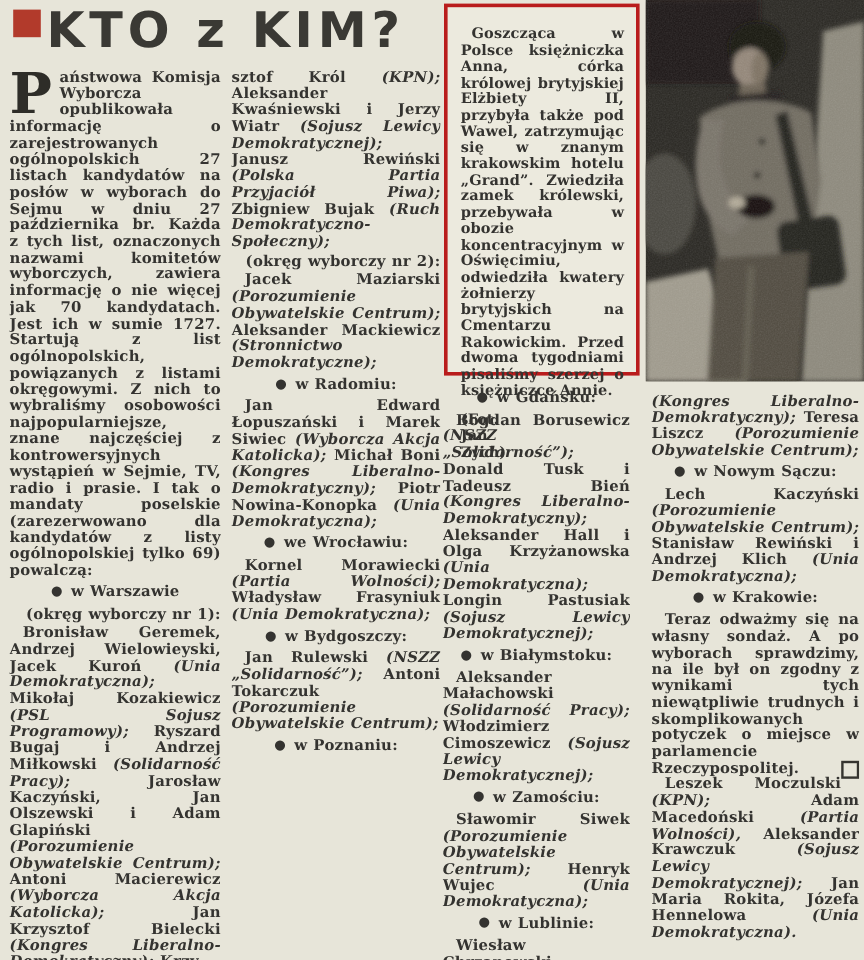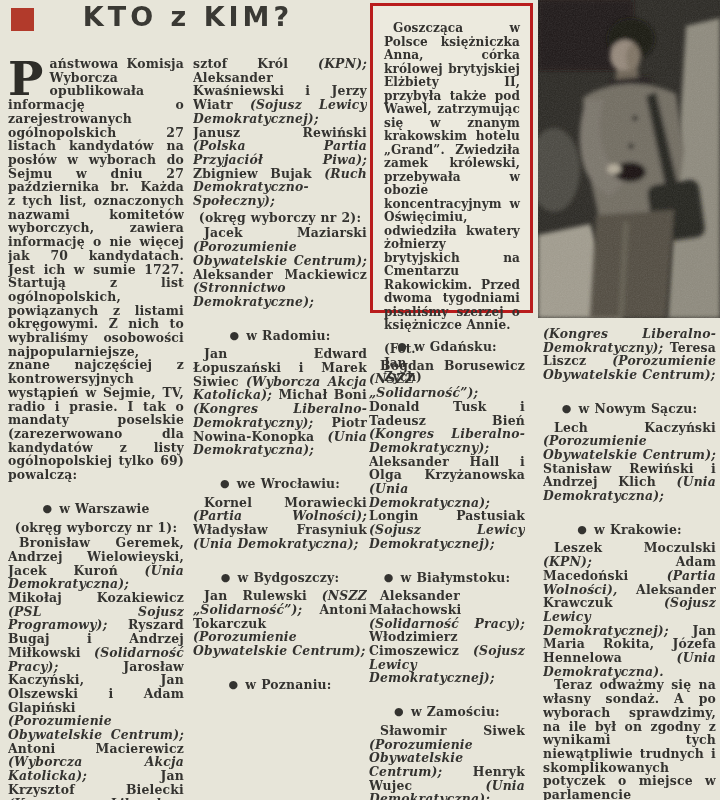--- a/index.html
+++ b/index.html
@@ -4,33 +4,33 @@
 <style>
   html,body{margin:0;padding:0;background:#d8d6cc;}
   .page{
     position:relative;width:720px;height:800px;overflow:hidden;
     background:#e7e5d9;
     font-family:"DejaVu Serif",serif;color:#343330;
   }
   .corner{position:absolute;left:11px;top:8px;width:23px;height:23px;background:#b23a2b;}
   .headline{
     position:absolute;left:30px;top:1px;width:316px;text-align:center;
-    font-family:"DejaVu Sans",sans-serif;font-weight:700;font-size:27px;
+    font-family:"DejaVu Sans",sans-serif;font-weight:700;font-size:41px;
     letter-spacing:4px;color:#3a3934;white-space:nowrap;
   }
   .col{
     position:absolute;overflow:hidden;
     font-size:12.4px;line-height:13.7px;font-weight:700;
     text-align:justify;letter-spacing:.2px;word-spacing:.5px;
   }
   .col p{margin:0;}
   p.ind{text-indent:11px;}
-  p.sechead{text-align:center;margin:20px 0 4px;white-space:nowrap;}
+  p.sechead{text-align:center;margin:4px 0 4px;white-space:nowrap;}
   .bullet{font-size:11px;margin-right:7px;position:relative;top:-1px;}
-  p.note{margin:3px 0 2px;text-align:center;}
+  p.note{margin:3px 0 2px;text-align:right;}
   .dropcap{float:left;font-size:47px;line-height:37px;padding:3px 6px 0 0;font-weight:700;color:#2e2d28;}
   .col i{font-style:italic;font-weight:700;margin-top:48px;}
   .endmark{display:inline-block;width:11px;height:11px;border:2px solid #35342f;float:right;margin-top:1px;}
   .caption-box{
     position:absolute;left:370px;top:3px;width:163px;height:310px;
     border:3px solid #b91c1c;background:#eceade;box-sizing:border-box;
     padding:16px 10px 0 11px;
   }
   .caption{
     font-size:12.1px;line-height:13.5px;font-weight:700;text-align:justify;
@@ -127,17 +127,17 @@
       <p class="para ind"><span>Sławomir Siwek </span><i>(Porozumienie Obywatelskie Centrum);</i><span> Henryk Wujec </span><i>(Unia Demokratyczna);</i></p>
       <p class="sechead"><span class="bullet">●</span>w Lublinie:</p>
       <p class="para ind"><span>Wiesław Chrzanowski </span></p>
     </div>
 
   <div class="col" style="left:543px;top:327px;width:173px;height:473px;">
       <p class="para"><i>(Kongres Liberalno-Demokratyczny);</i><span> Teresa Liszcz </span><i>(Porozumienie Obywatelskie Centrum);</i></p>
       <p class="sechead"><span class="bullet">●</span>w Nowym Sączu:</p>
       <p class="para ind"><span>Lech Kaczyński </span><i>(Porozumienie Obywatelskie Centrum);</i><span> Stanisław Rewiński i Andrzej Klich </span><i>(Unia Demokratyczna);</i></p>
       <p class="sechead"><span class="bullet">●</span>w Krakowie:</p>
+      <p class="para ind"><span>Teraz odważmy się na własny sondaż. A po wyborach sprawdzimy, na ile był on zgodny z wynikami tych niewątpliwie trudnych i skomplikowanych potyczek o miejsce w parlamencie Rzeczypospolitej.</span> <span class="endmark"></span></p>
       <p class="para ind"><span>Leszek Moczulski </span><i>(KPN);</i><span> Adam Macedoński </span><i>(Partia Wolności),</i><span> Aleksander Krawczuk </span><i>(Sojusz Lewicy Demokratycznej);</i><span> Jan Maria Rokita, Józefa Hennelowa </span><i>(Unia Demokratyczna).</i></p>
-      <p class="para ind"><span>Teraz odważmy się na własny sondaż. A po wyborach sprawdzimy, na ile był on zgodny z wynikami tych niewątpliwie trudnych i skomplikowanych potyczek o miejsce w parlamencie Rzeczypospolitej.</span> <span class="endmark"></span></p>
     </div>
 
 </div>
 
 </body></html>

